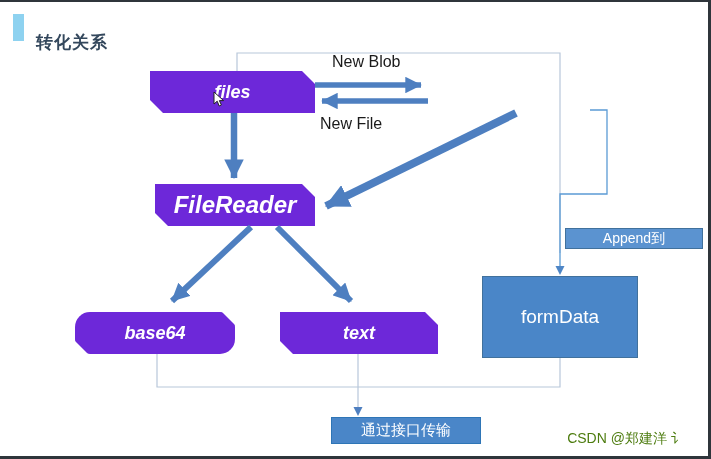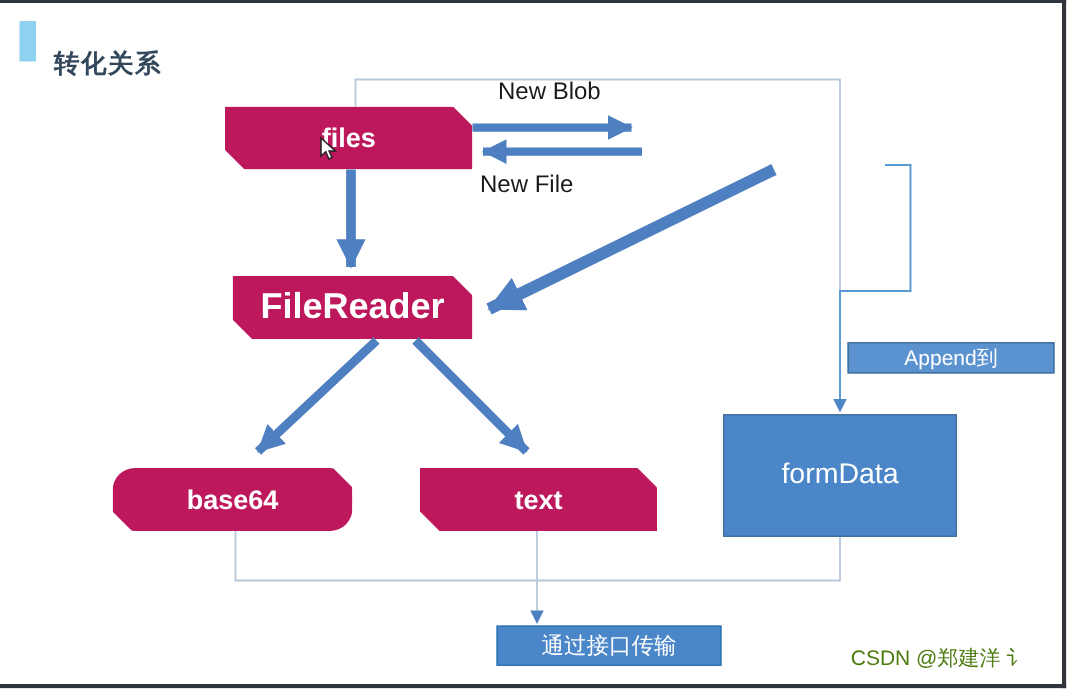--- a/index.html
+++ b/index.html
@@ -9,23 +9,24 @@
   }
   .frame{position:absolute;background:#2f353b;z-index:9;}
   .frame.top{left:0;top:0;width:711px;height:2px;}
   .frame.right{right:0;top:0;width:3px;height:459px;}
   .frame.bottom{left:0;bottom:0;width:711px;height:3px;}
 
   .title-bar{position:absolute;left:13px;top:14px;width:11px;height:27px;background:#8ed2f0;z-index:2;}
   .page-title{position:absolute;left:36px;top:31px;font-size:17px;font-weight:600;color:#33475c;z-index:2;letter-spacing:1px;}
 
   .node{
-    position:absolute;background:#be185d;color:#ffffff;font-weight:bold;font-size:18px;
+    position:absolute;background:#6d28d9;color:#ffffff;font-weight:bold;font-size:18px;
     display:flex;align-items:center;justify-content:center;z-index:2;
     clip-path:polygon(0 0,calc(100% - 13px) 0,100% 13px,100% 100%,13px 100%,0 calc(100% - 13px));
+    font-style:italic;
   }
   .n-files{left:150px;top:71px;width:165px;height:42px;}
   .n-blobs{left:428px;top:70px;width:162px;height:42px;}
   .n-filereader{left:155px;top:184px;width:160px;height:42px;font-size:24px;}
   .n-base64{left:75px;top:312px;width:160px;height:42px;border-radius:15px;}
   .n-text{left:280px;top:312px;width:158px;height:42px;}
 
   .formdata{
     position:absolute;left:482px;top:276px;width:156px;height:82px;z-index:2;
     background:#4a86c8;border:1.5px solid #41719c;box-sizing:border-box;

